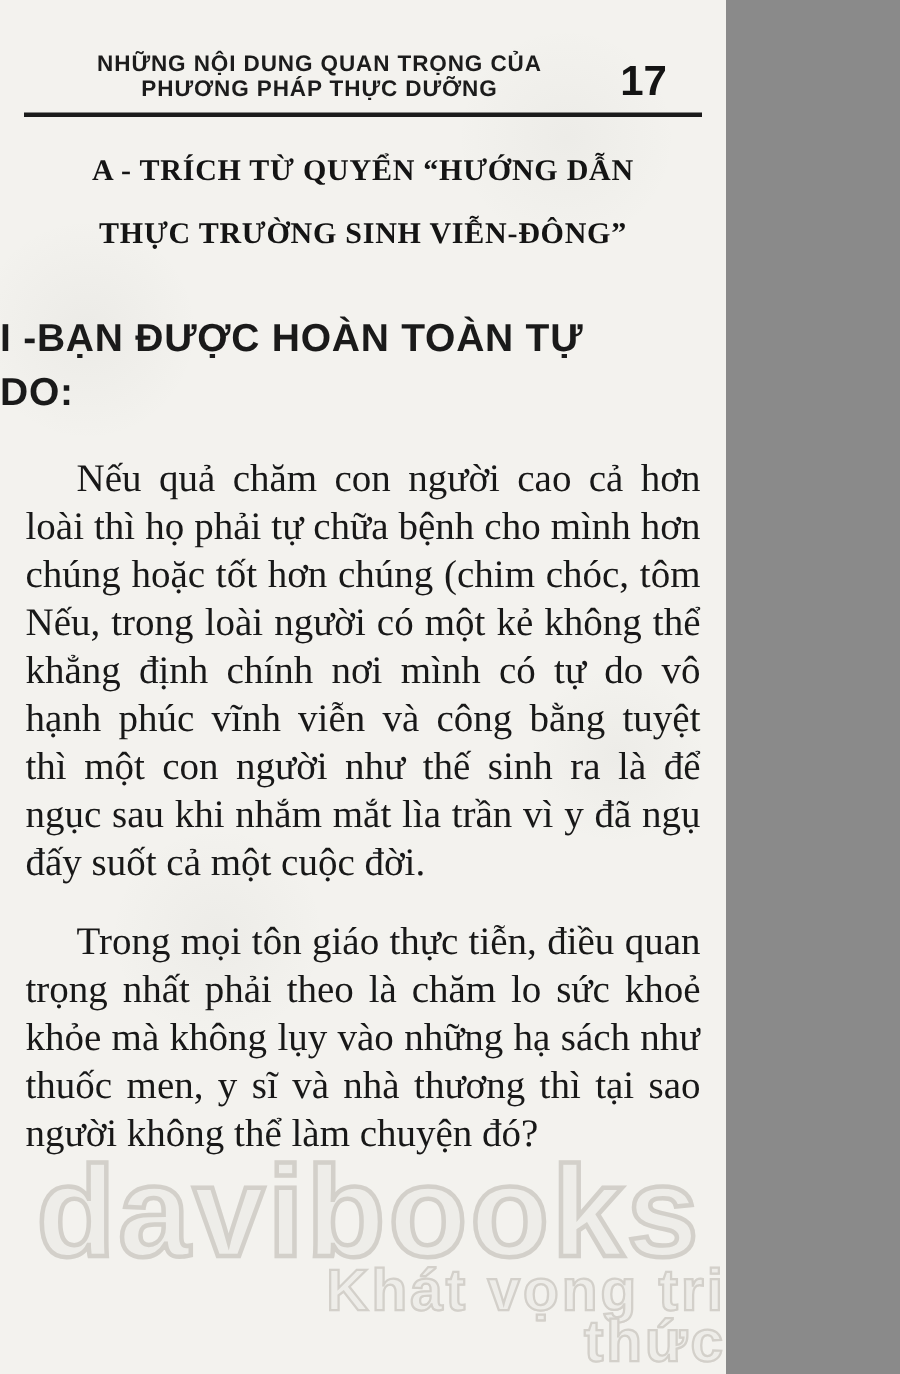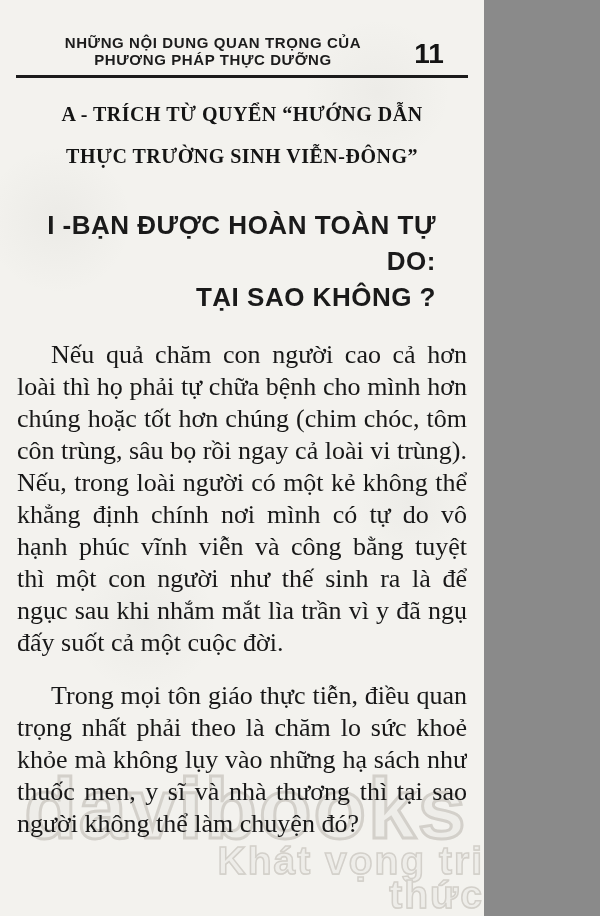--- a/index.html
+++ b/index.html
@@ -30,21 +30,21 @@
     font-weight:700; font-size:28px; line-height:1;
     color:#141414;
   }
   .rule { margin:7px 16px 0 16px; height:3px; background:#1b1b1b; }
   .section-title {
     margin-top:15px; text-align:center;
     font-weight:700; font-size:20px; line-height:42px;
     letter-spacing:0.5px; color:#141414;
   }
   .subheading {
-    margin-top:30px; padding-right:48px; text-align:right;
+    margin-top:30px; padding-right:48px; 
     font-family:"Liberation Sans", sans-serif;
     font-weight:700; font-size:26px; line-height:36px;
     letter-spacing:0.5px; color:#1a1a1a;
   }
   .content { position:relative; z-index:1; margin-top:24px; padding:0 17px; }
   .para { margin:0 0 21px 0; }
   .jline {
     display:block;
     font-size:26px; line-height:32px;
     text-align:justify; text-align-last:justify;
@@ -72,42 +72,40 @@
     text-align:right; padding-left:40px;
   }
 </style>
 </head>
 <body>
 
 <div class="page">
 
   <div class="header">
     <div class="running-title">NHỮNG NỘI DUNG QUAN TRỌNG CỦA PHƯƠNG PHÁP THỰC DƯỠNG</div>
-    <div class="page-number">11</div>
+    <div class="page-number">17</div>
   </div>
 
   <div class="rule"></div>
 
   <div class="section-title">
     <span style="display:block">A -  TRÍCH TỪ QUYỂN “HƯỚNG DẪN</span>
     <span style="display:block">THỰC TRƯỜNG SINH VIỄN-ĐÔNG”</span>
   </div>
 
   <div class="subheading">
     <span style="display:block">I -BẠN ĐƯỢC HOÀN TOÀN TỰ DO:</span>
-    <span style="display:block">TẠI SAO KHÔNG ?</span>
   </div>
 
   <div class="content">
 
     <p class="para">
       <span class="jline first">Nếu quả chăm con người cao cả hơn hết mọi</span>
       <span class="jline">loài thì họ phải tự chữa bệnh cho mình hơn</span>
       <span class="jline">chúng hoặc tốt hơn chúng (chim chóc, tôm cá,</span>
-      <span class="jline">côn trùng, sâu bọ rồi ngay cả loài vi trùng).</span>
       <span class="jline">Nếu, trong loài người có một kẻ không thể</span>
       <span class="jline">khẳng định chính nơi mình có tự do vô hạn,</span>
       <span class="jline">hạnh phúc vĩnh viễn và công bằng tuyệt đối</span>
       <span class="jline">thì một con người như thế sinh ra là để nuôi</span>
       <span class="jline">ngục sau khi nhắm mắt lìa trần vì y đã ngụ ở</span>
       <span class="jline last">đấy suốt cả một cuộc đời.</span>
     </p>
 
     <p class="para">
       <span class="jline first">Trong mọi tôn giáo thực tiễn, điều quan</span>

